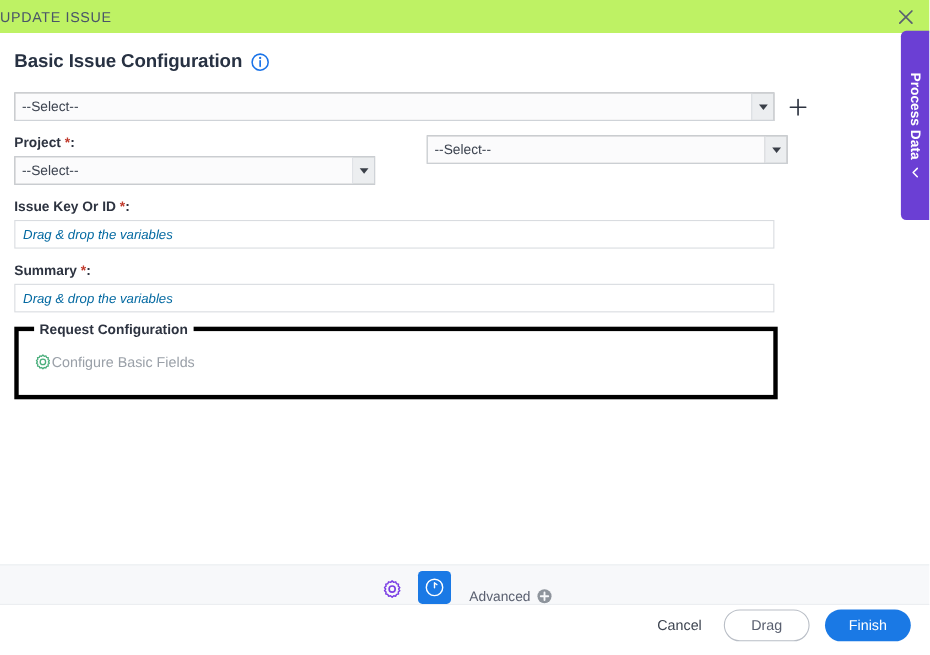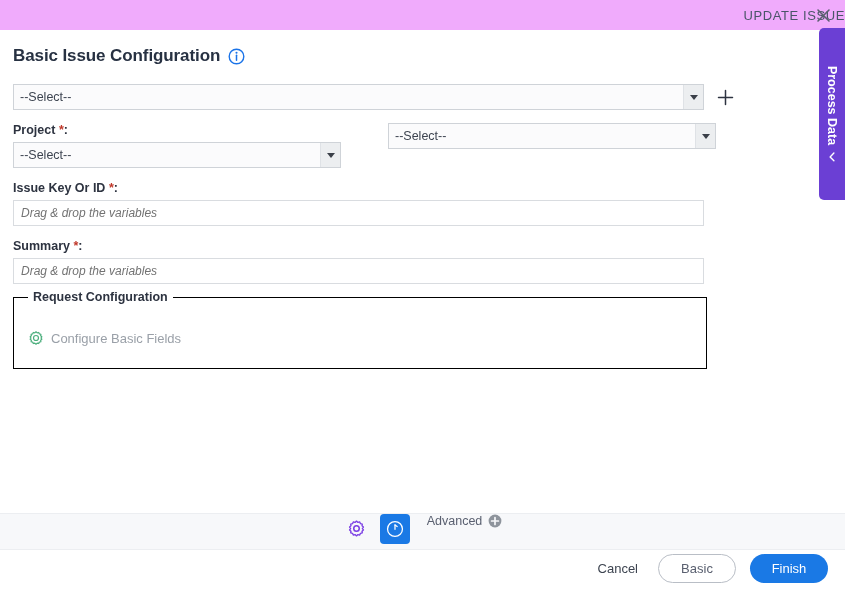--- a/index.html
+++ b/index.html
@@ -13,22 +13,22 @@
   #app {
     position: relative;
     width: 845px; height: 595px;
     background: #ffffff;
   }
 
   
   .titlebar {
     position: absolute; left: 0; top: 0;
     width: 845px; height: 30px;
-    background: #f0abfc;
-    display: flex; align-items: center; justify-content: flex-end;
+    background: #bef264;
+    display: flex; align-items: center; justify-content: flex-start;
   }
   .titlebar-text {
     font-size: 13px;
     letter-spacing: .6px;
     color: #4a5568;
     font-weight: 400;
   }
   .close-btn {
     position: absolute; right: 10px; top: 50%;
     transform: translateY(-50%);
@@ -111,46 +111,46 @@
   .text-input {
     width: 691px; height: 26px;
     border: 1px solid #d9dce0;
     background: #ffffff;
     display: flex; align-items: center;
     padding: 0 7px;
   }
   .text-input .ph {
     font-size: 12px;
     font-style: italic;
-    color: #737373;
+    color: #0369a1;
   }
 
   .two-col { display: flex; gap: 0; }
   .col-1 { width: 375px; }
 
   
   .fieldset {
     position: relative;
     width: 694px;
     margin-top: 11px;
-    border: 1px solid #000000;
-    padding: 32px 14px 22px 14px;
+    border: 4px solid #000000;
+    padding: 20px 14px 22px 14px;
   }
   .legend {
     position: absolute;
     top: -8px; left: 14px;
     background: #ffffff;
     padding: 0 5px;
     font-size: 12.5px;
     color: #2d3340;
     font-weight: bold;
   }
   .cfg-row { display: flex; }
   .cfg-item {
-    display: flex; align-items: center; gap: 7px;
+    display: flex; align-items: center; 
     cursor: pointer;
   }
   .cfg-item:first-child { width: 327px; }
   .cfg-label { font-size: 13px; color: #9aa0a8; }
   .gear-green { display: flex; align-items: center; color: #4caf7d; }
   .gear-green svg { display: block; }
 
   
   .side-tab {
     position: absolute;
@@ -172,21 +172,21 @@
   .side-chev { display: flex; transform: rotate(-90deg); }
   .side-chev svg { display: block; }
 
   
   .toolbar {
     position: absolute; left: 0; top: 513px;
     width: 845px; height: 37px;
     background: #f7f8fa;
     border-top: 1px solid #eceef1;
     border-bottom: 1px solid #eceef1;
-    display: flex; align-items: flex-start; justify-content: center;
+    display: flex; align-items: flex-end; justify-content: center;
     gap: 9px;
   }
   .tb-icon-btn {
     width: 28px; height: 28px;
     display: flex; align-items: center; justify-content: center;
     cursor: pointer;
   }
   .gear-purple { color: #7b3fe4; }
   .gear-purple svg { display: block; }
   .tb-active {
@@ -378,17 +378,17 @@
         <svg width="14" height="14" viewBox="0 0 14 14" aria-hidden="true">
           <circle cx="7" cy="7" r="6.4" fill="currentColor"></circle>
           <path d="M7 3.6 L7 10.4 M3.6 7 L10.4 7" stroke="#f7f8fa" stroke-width="1.7" stroke-linecap="round"></path>
         </svg>
       </span>
     </div>
   </div>
 
   <div class="footer">
     <button class="btn-link">Cancel</button>
-    <button class="btn-outline">Basic</button>
+    <button class="btn-outline">Drag</button>
     <button class="btn-primary">Finish</button>
   </div>
 
 </div>
 
 </body></html>

